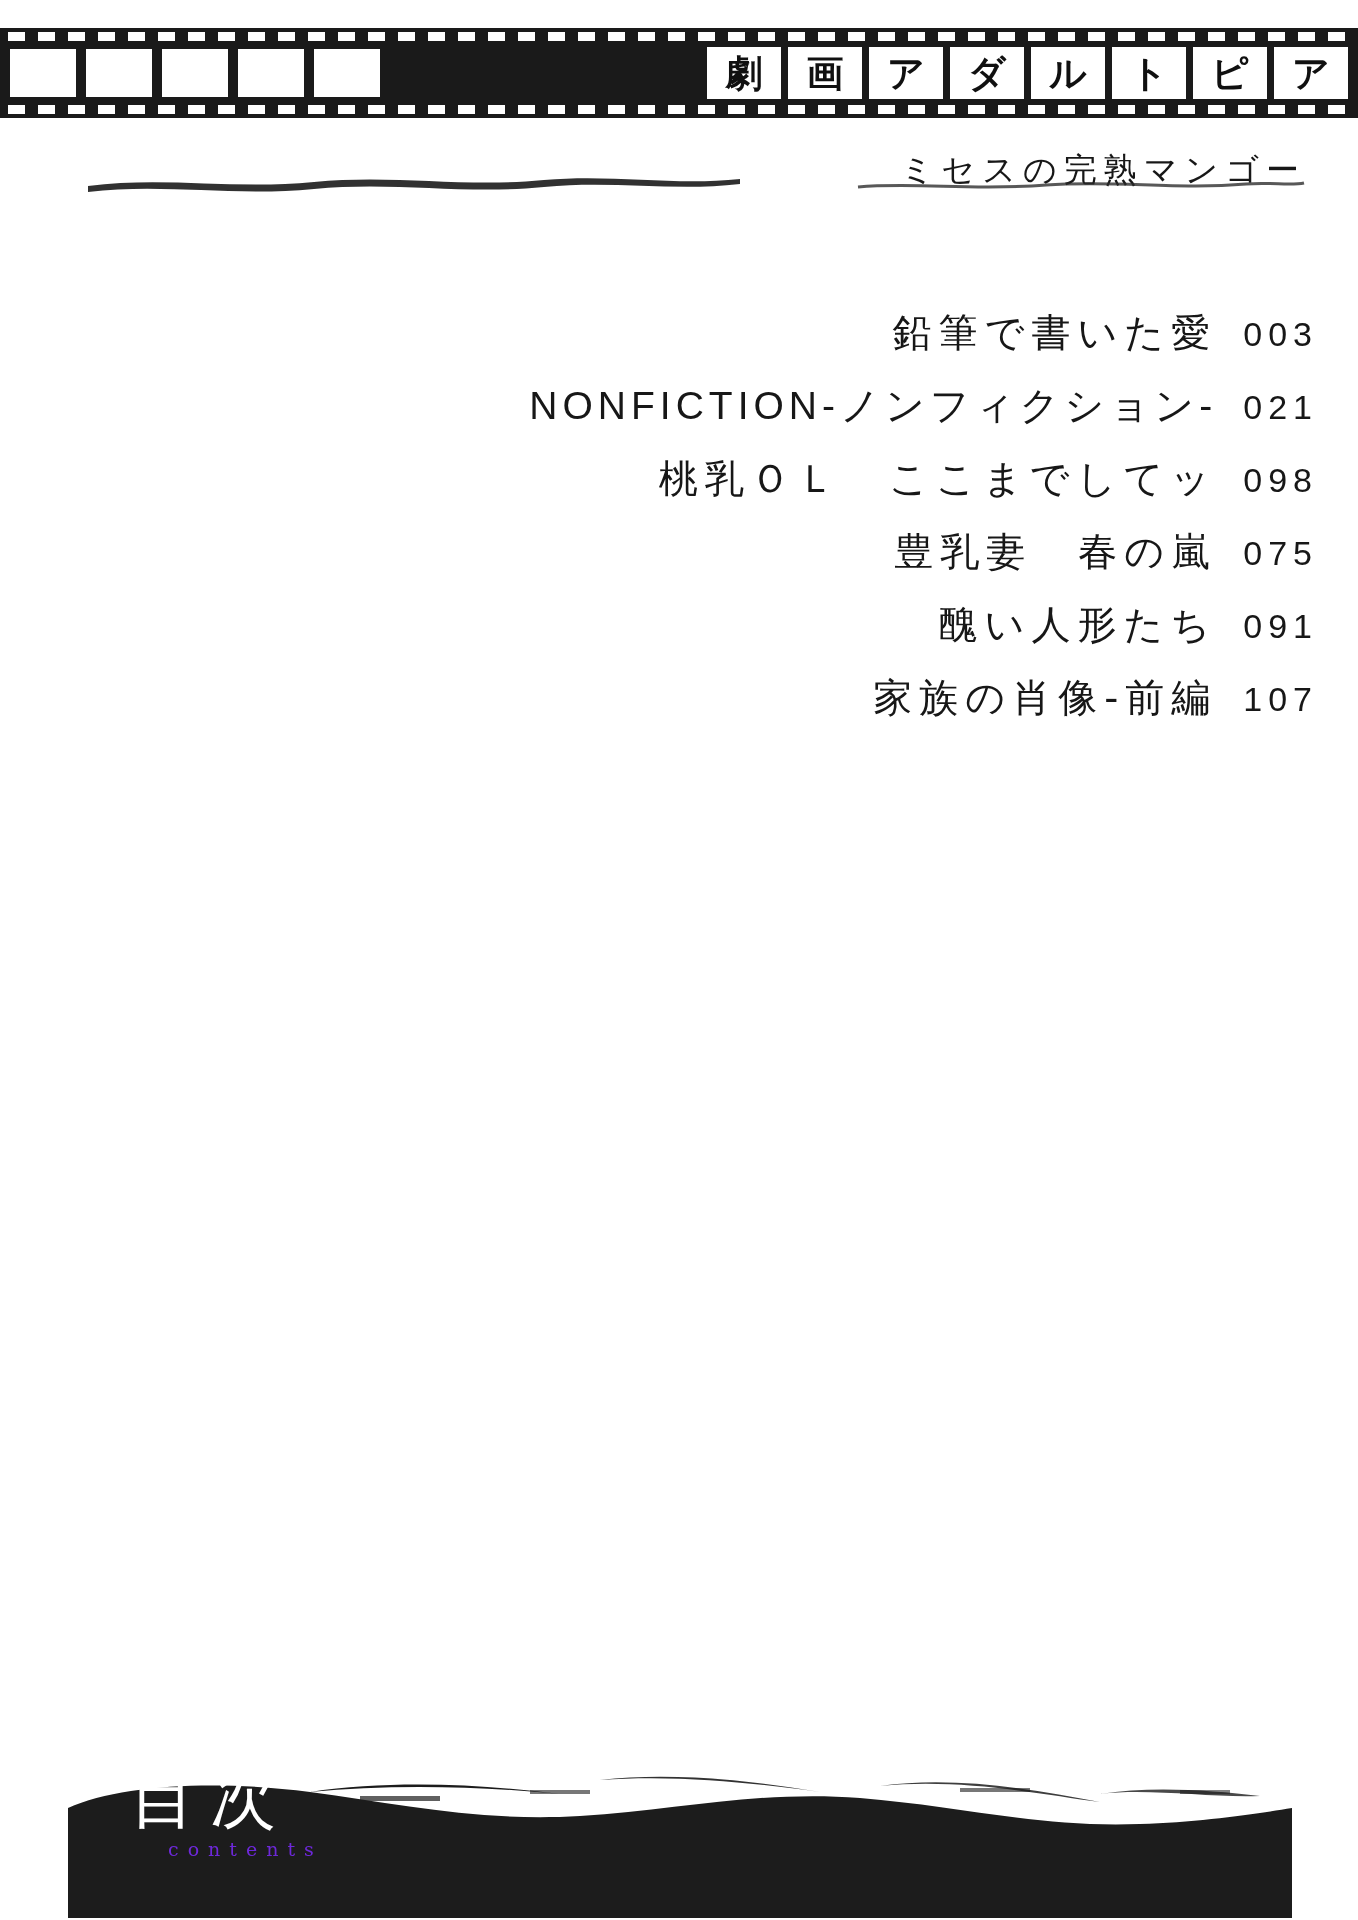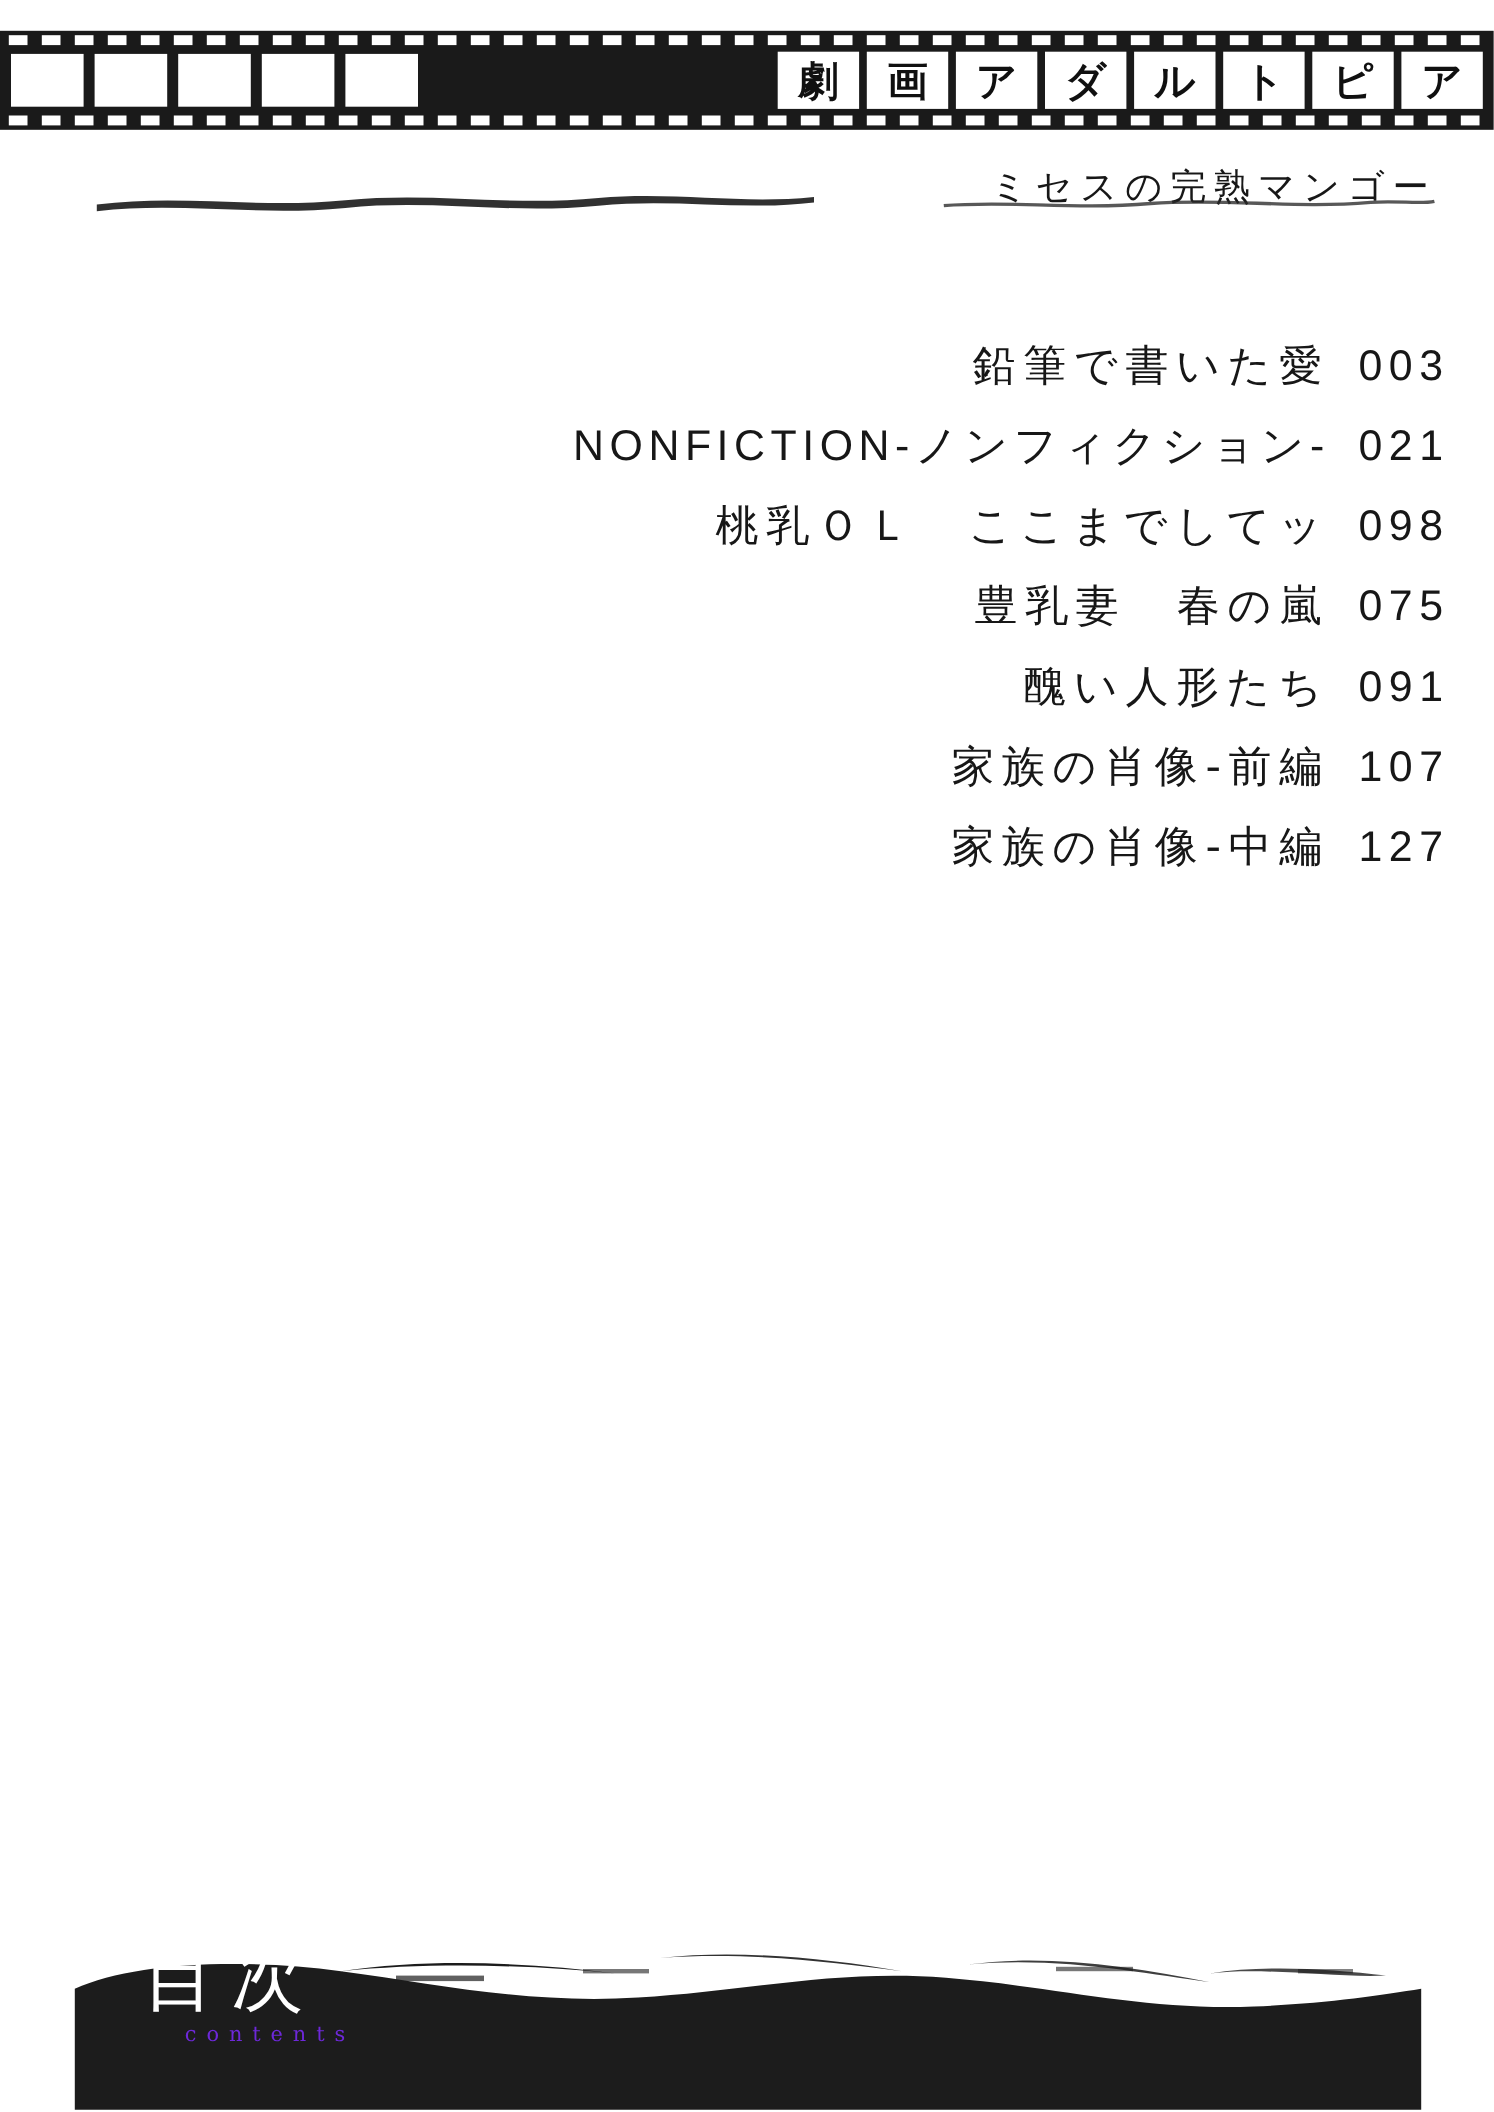--- a/index.html
+++ b/index.html
@@ -133,21 +133,21 @@
   }
   .toc-row .t {
     font-size: 39px;
     letter-spacing: 7px;
   }
   .toc-row .t.latin {
     letter-spacing: 5px;
     font-family: "Liberation Sans", sans-serif;
   }
   .toc-row .p {
-    font-size: 39px;
+    font-size: 34px;
     letter-spacing: 6px;
     margin-left: 26px;
     font-family: "Liberation Sans", sans-serif;
   }
   .toc-row .rule {
     position: absolute;
     right: 0;
     bottom: 12px;
     width: 1230px;
     height: 1px;
@@ -326,21 +326,20 @@
   </svg>
 </div>
 
 <div class="toc">
     <div class="toc-row"><span class="rule"></span><span class="t">鉛筆で書いた愛</span><span class="p">003</span></div>
     <div class="toc-row"><span class="rule"></span><span class="t latin">NONFICTION-ノンフィクション-</span><span class="p">021</span></div>
     <div class="toc-row"><span class="rule"></span><span class="t">桃乳ＯＬ　ここまでしてッ</span><span class="p">098</span></div>
     <div class="toc-row"><span class="rule"></span><span class="t">豊乳妻　春の嵐</span><span class="p">075</span></div>
     <div class="toc-row"><span class="rule"></span><span class="t">醜い人形たち</span><span class="p">091</span></div>
     <div class="toc-row"><span class="rule"></span><span class="t">家族の肖像-前編</span><span class="p">107</span></div>
-    <div class="toc-row"><span class="rule"></span><span class="t">家族の肖像-中編</span><span class="p">127</span></div>
   </div>
 
 <div class="footer">
   <div class="brush">
     <svg width="1240" height="170" viewBox="0 0 1240 170" preserveAspectRatio="none">
       <path d="M8,58 C60,34 160,30 250,42 C340,54 420,72 520,66 C620,60 700,40 800,48
                C900,56 980,78 1080,74 C1140,72 1195,64 1232,58
                L1232,168 L8,168 Z" fill="#1c1c1c"></path>
       <path d="M250,42 C330,30 420,34 500,44 C420,36 330,34 250,42 Z" fill="#1c1c1c"></path>
       <path d="M540,30 C620,24 700,34 760,42 C690,30 610,22 540,30 Z" fill="#1c1c1c" opacity="0.9"></path>

